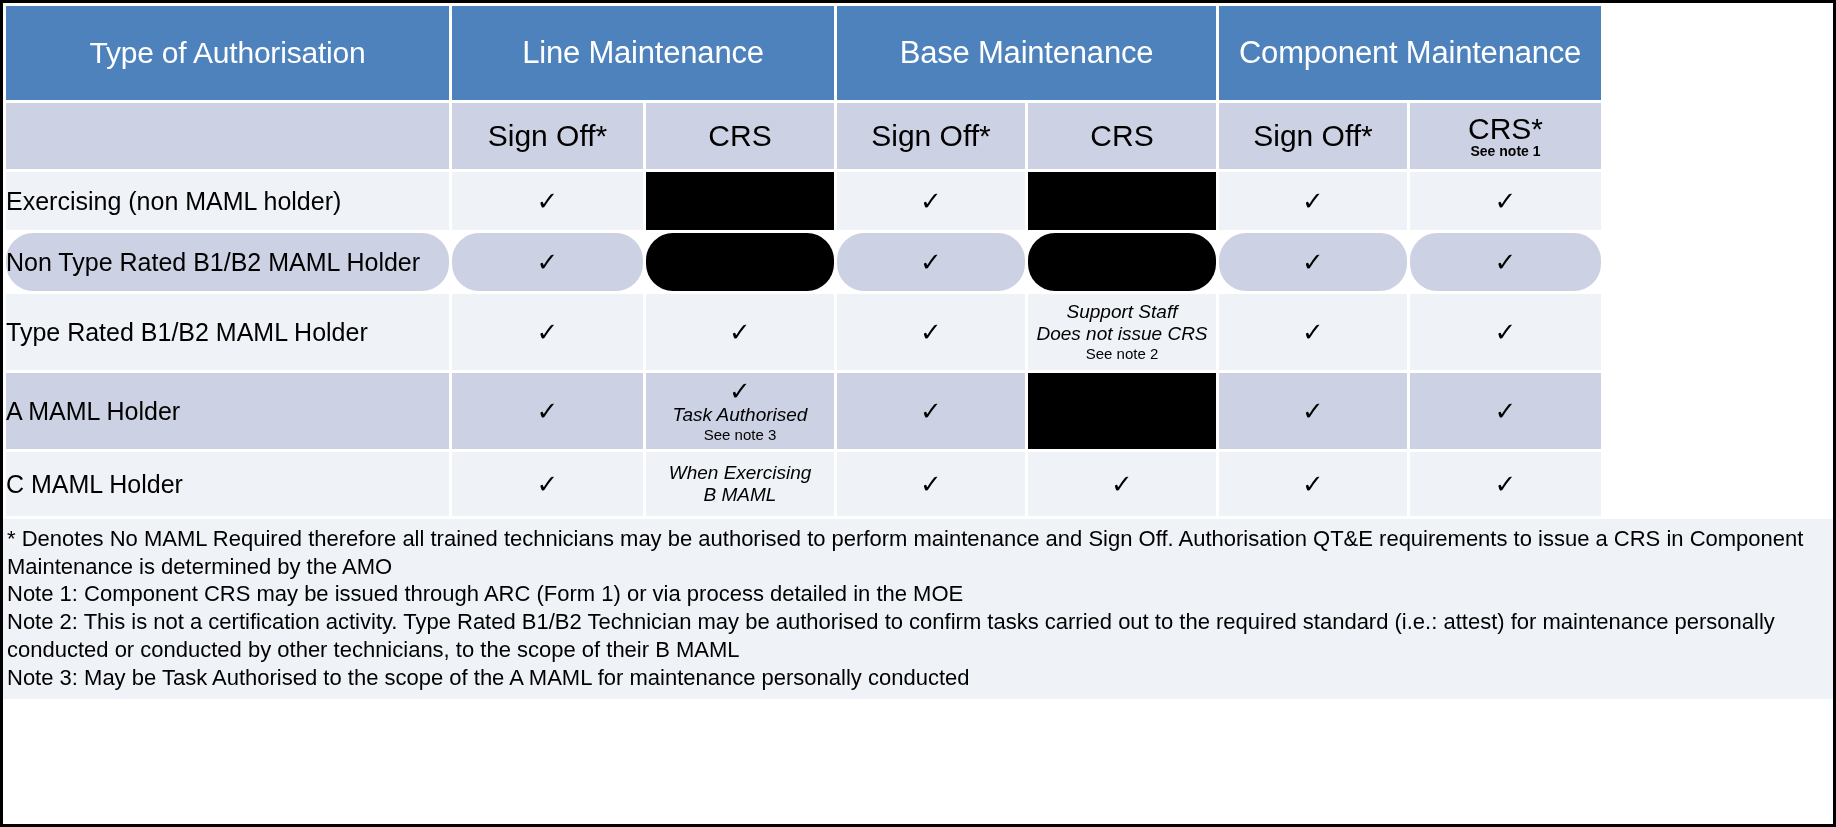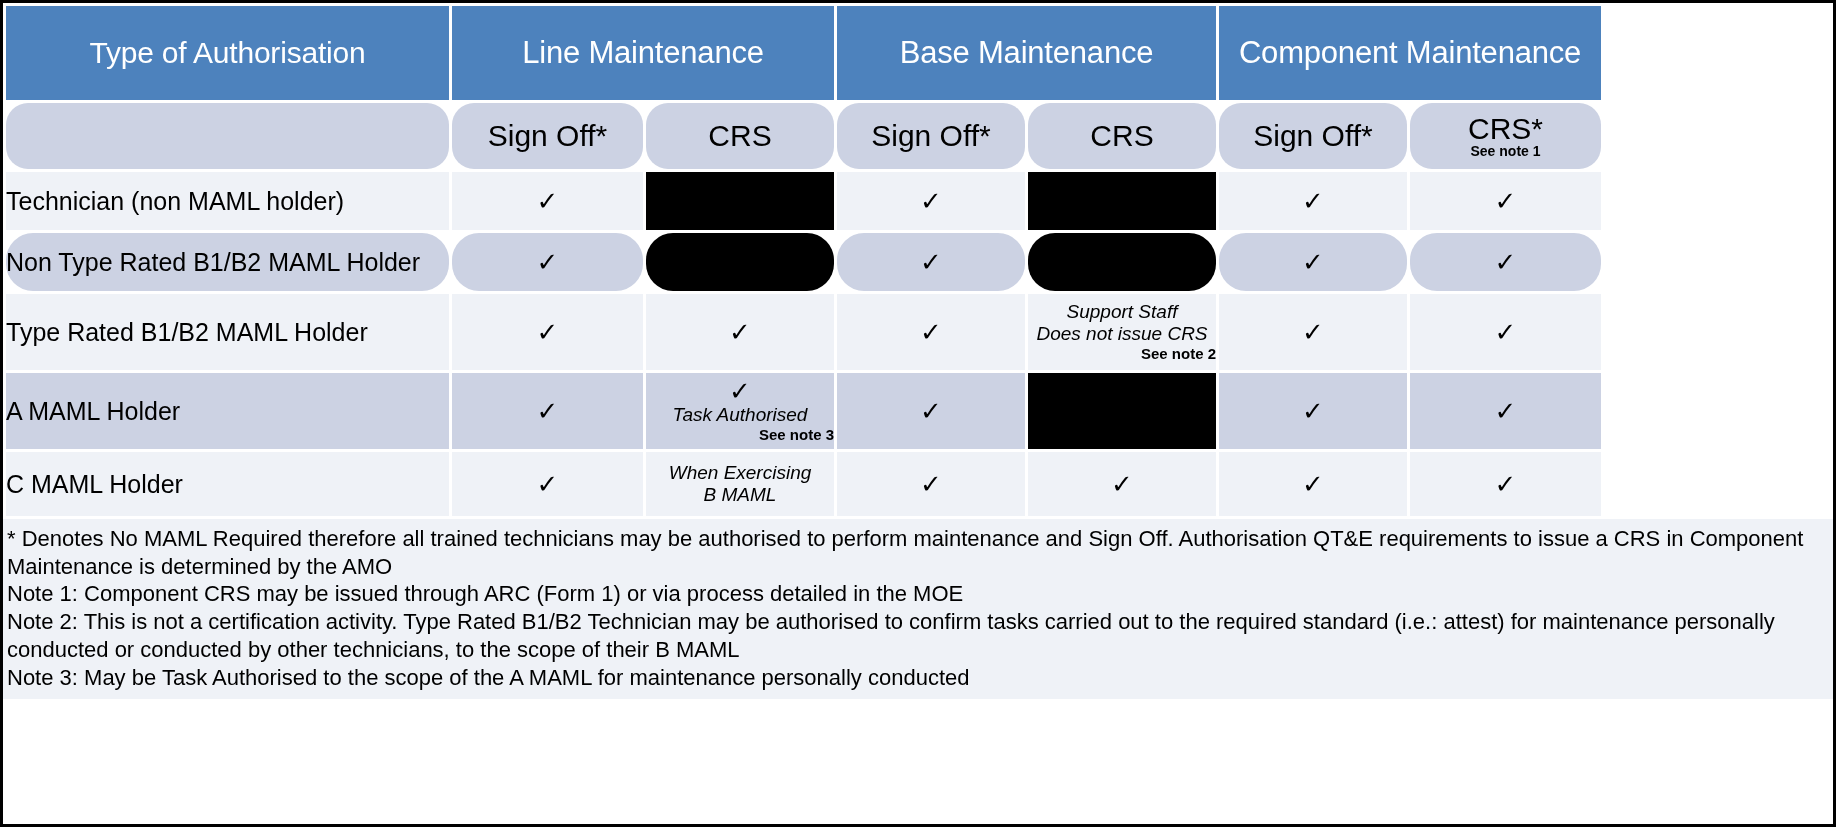--- a/index.html
+++ b/index.html
@@ -54,21 +54,20 @@
   .grp-type { font-size: 30px; }
 
   
   .sub {
     background: #ccd2e3;
     color: #000000;
     text-align: center;
     font-size: 30px;
     height: 66px;
     line-height: 1.05;
-    border-radius: 22px;
   }
   .sub.blank { background: #ccd2e3; }
   .sub .note-sm {
     display: block;
     font-size: 14px;
     font-weight: bold;
     line-height: 1.1;
     margin-top: -1px;
   }
 
@@ -96,23 +95,22 @@
   }
   td.cell .ctext {
     display: block;
     font-size: 19px;
     line-height: 1.18;
     font-style: italic;
   }
   td.cell .cnote {
     display: block;
     font-size: 15px;
-    font-weight: bold;
+    font-weight: normal;
     line-height: 1.2;
-    text-align: right;
   }
   td.black, tr.band-a td.black, tr.band-b td.black {
     background: #000000 !important;
   }
 
   
   tr.r-h1 td { height: 58px; }
   tr.r-h2 td { height: 58px; border-radius: 27px; }
   tr.r-h3 td { height: 76px; }
   tr.r-h4 td { height: 76px; }
@@ -170,21 +168,21 @@
           <span>Sign Off*</span>
         </th>
         <th class="sub">
           <span>CRS*</span>
           <span class="note-sm">See note 1</span>
         </th>
       </tr>
     </thead>
     <tbody id="matrix-body">
         <tr class="band-a r-h1">
-          <td class="rowlabel">Technician (non MAML holder)</td>
+          <td class="rowlabel">Exercising (non MAML holder)</td>
           <td class="cell">
             <span class="tick">✓</span>
           </td>
           <td class="cell black"></td>
           <td class="cell">
             <span class="tick">✓</span>
           </td>
           <td class="cell black"></td>
           <td class="cell">
             <span class="tick">✓</span>

